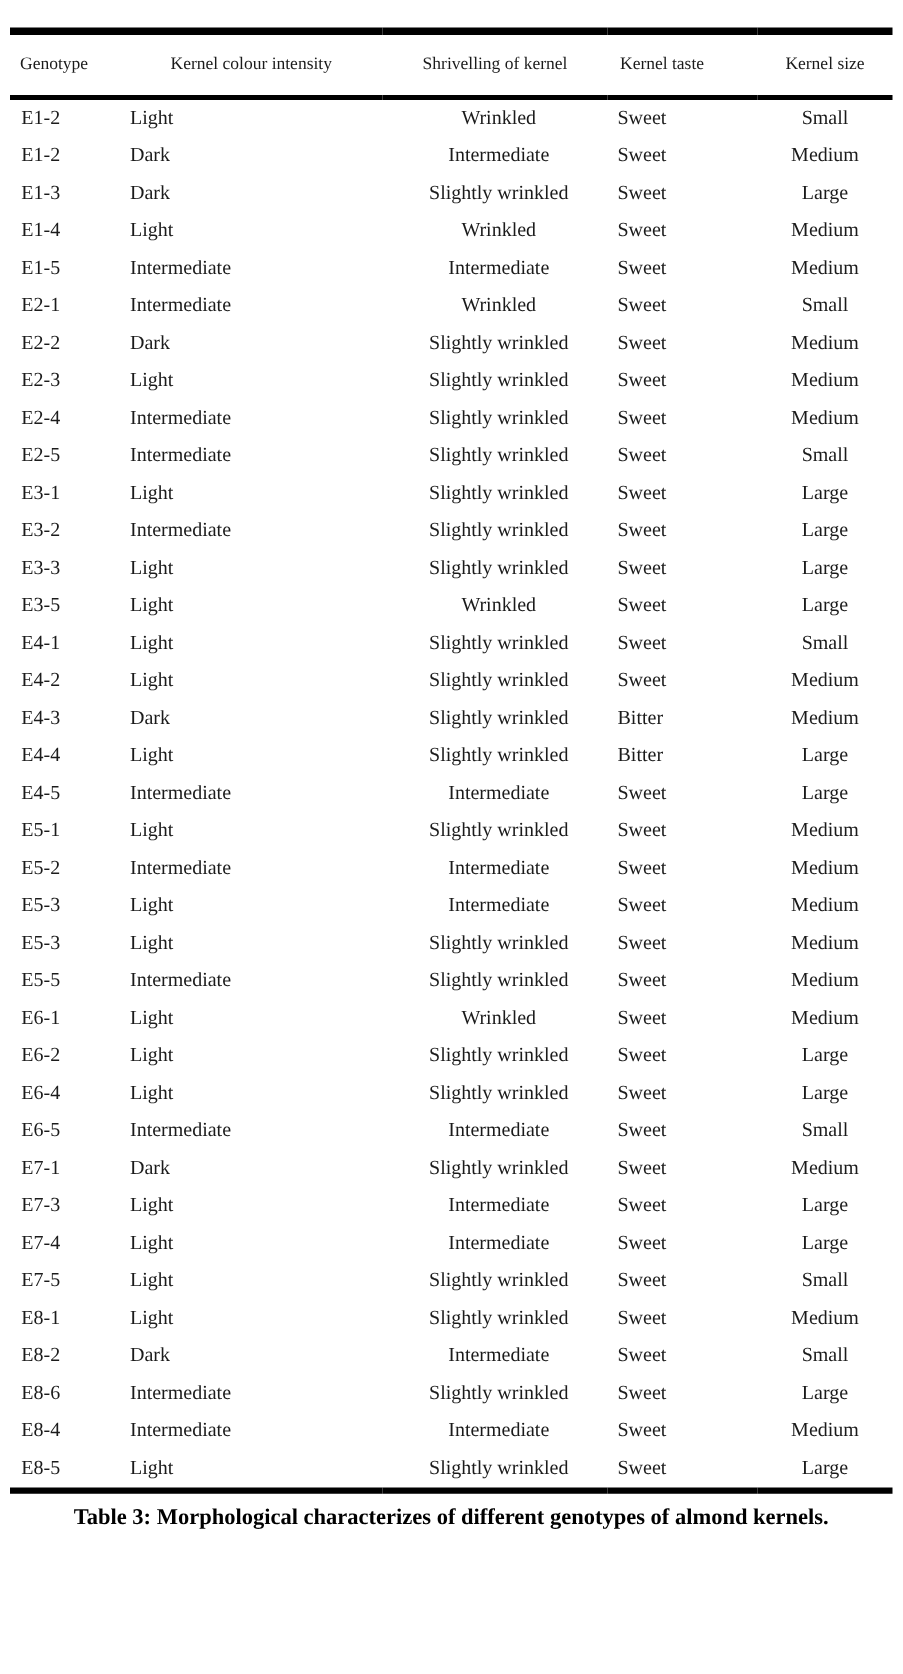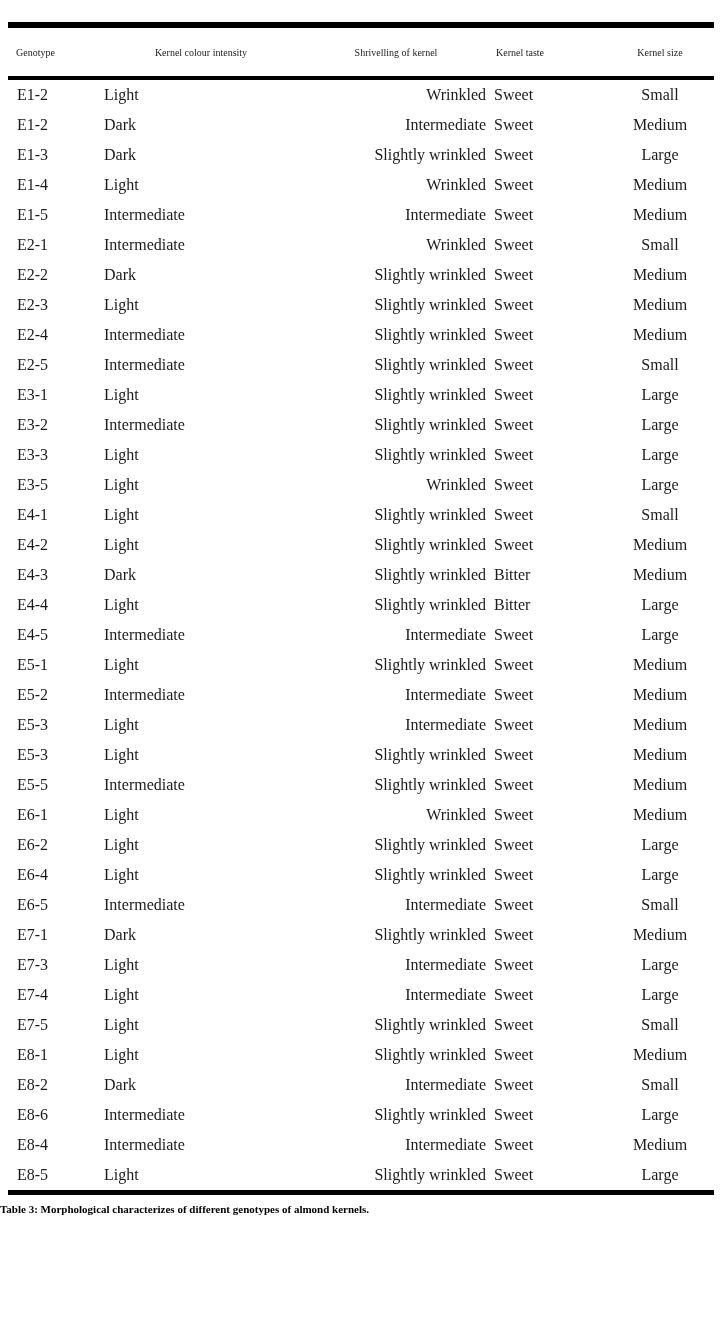--- a/index.html
+++ b/index.html
@@ -29,21 +29,21 @@
   col.c2 { width: 210px; }
   col.c3 { width: 180px; }
   col.c4 { width: 120px; }
   col.c5 { width: 108px; }
   thead tr {
     border-bottom: 4px solid #000000;
   }
   th {
     height: 48px;
     font-weight: normal;
-    font-size: 10px;
+    font-size: 14px;
     vertical-align: middle;
     text-align: center;
     padding: 0;
     white-space: nowrap;
   }
   th:first-child {
     text-align: left;
     padding-left: 8px;
   }
   th:nth-child(4) {
@@ -52,27 +52,28 @@
   }
   td {
     height: 30px;
     font-size: 16px;
     vertical-align: middle;
     padding: 0;
     white-space: nowrap;
   }
   td:nth-child(1) { text-align: left; padding-left: 9px; }
   td:nth-child(2) { text-align: left; padding-left: 8px; }
-  td:nth-child(3) { text-align: right; padding-left: 6px; margin-top: 19px; }
+  td:nth-child(3) { text-align: center; padding-left: 6px; margin-top: 19px; }
   td:nth-child(4) { text-align: left; padding-left: 8px; }
   td:nth-child(5) { text-align: center; }
   .caption {
     margin-top: 8px;
+    text-align: center;
     font-weight: bold;
-    font-size: 11px;
+    font-size: 18px;
     color: #000000;
     font-family: "Liberation Serif", "DejaVu Serif", serif;
   }
 </style>
 </head>
 <body>
 
 <div class="page">
   <table class="morph">
     <colgroup>

